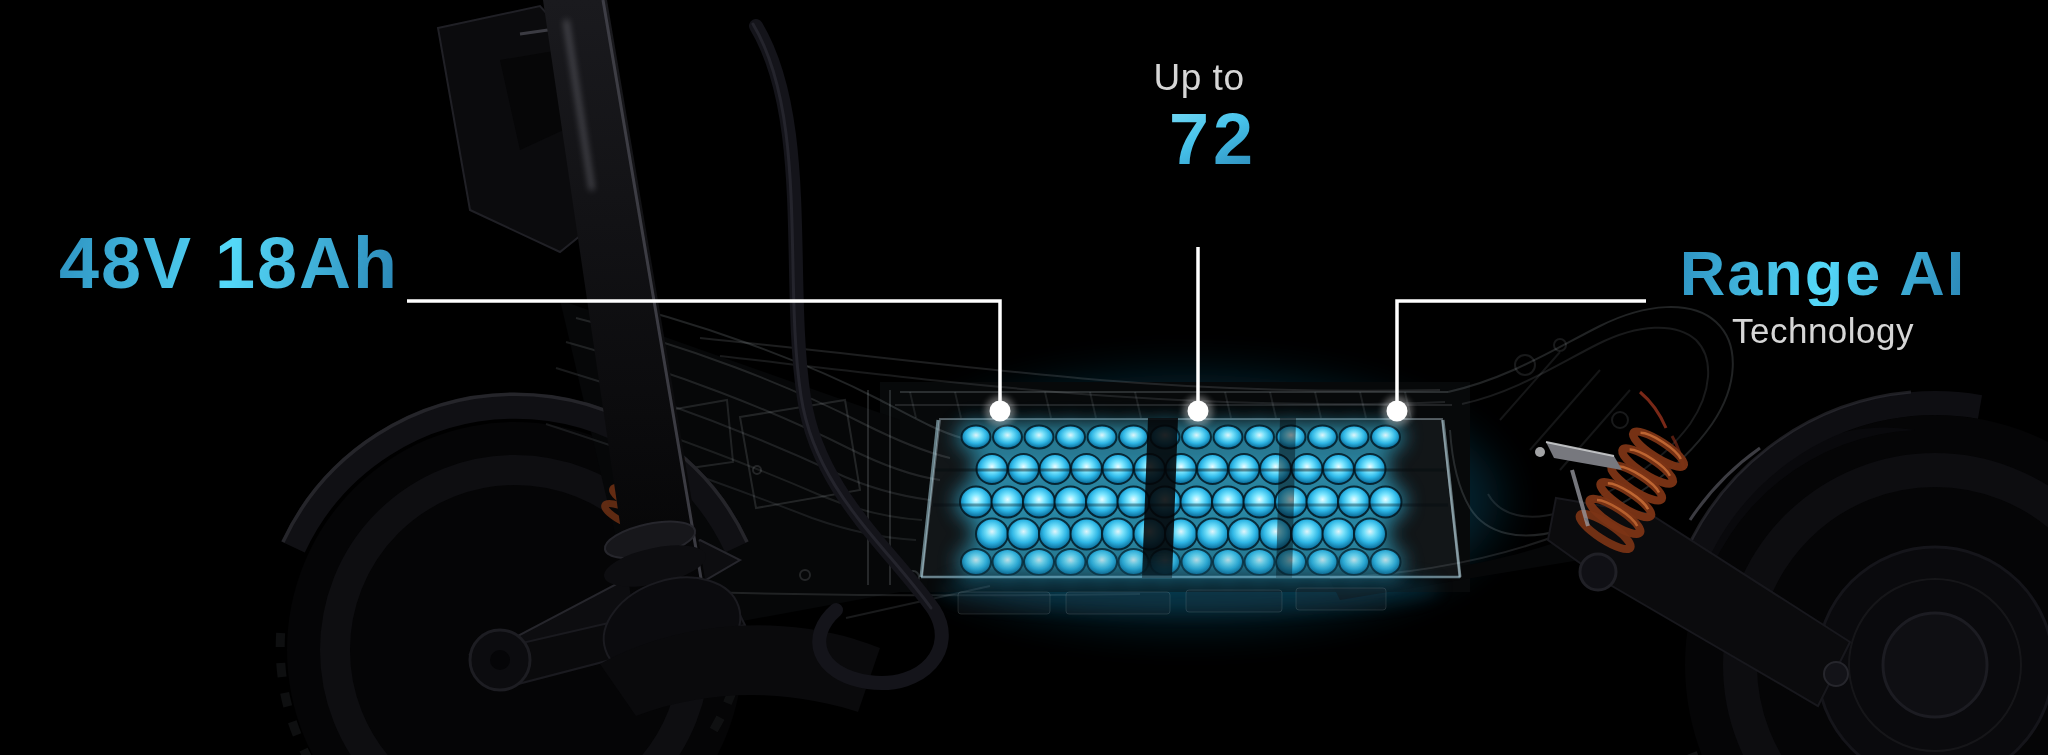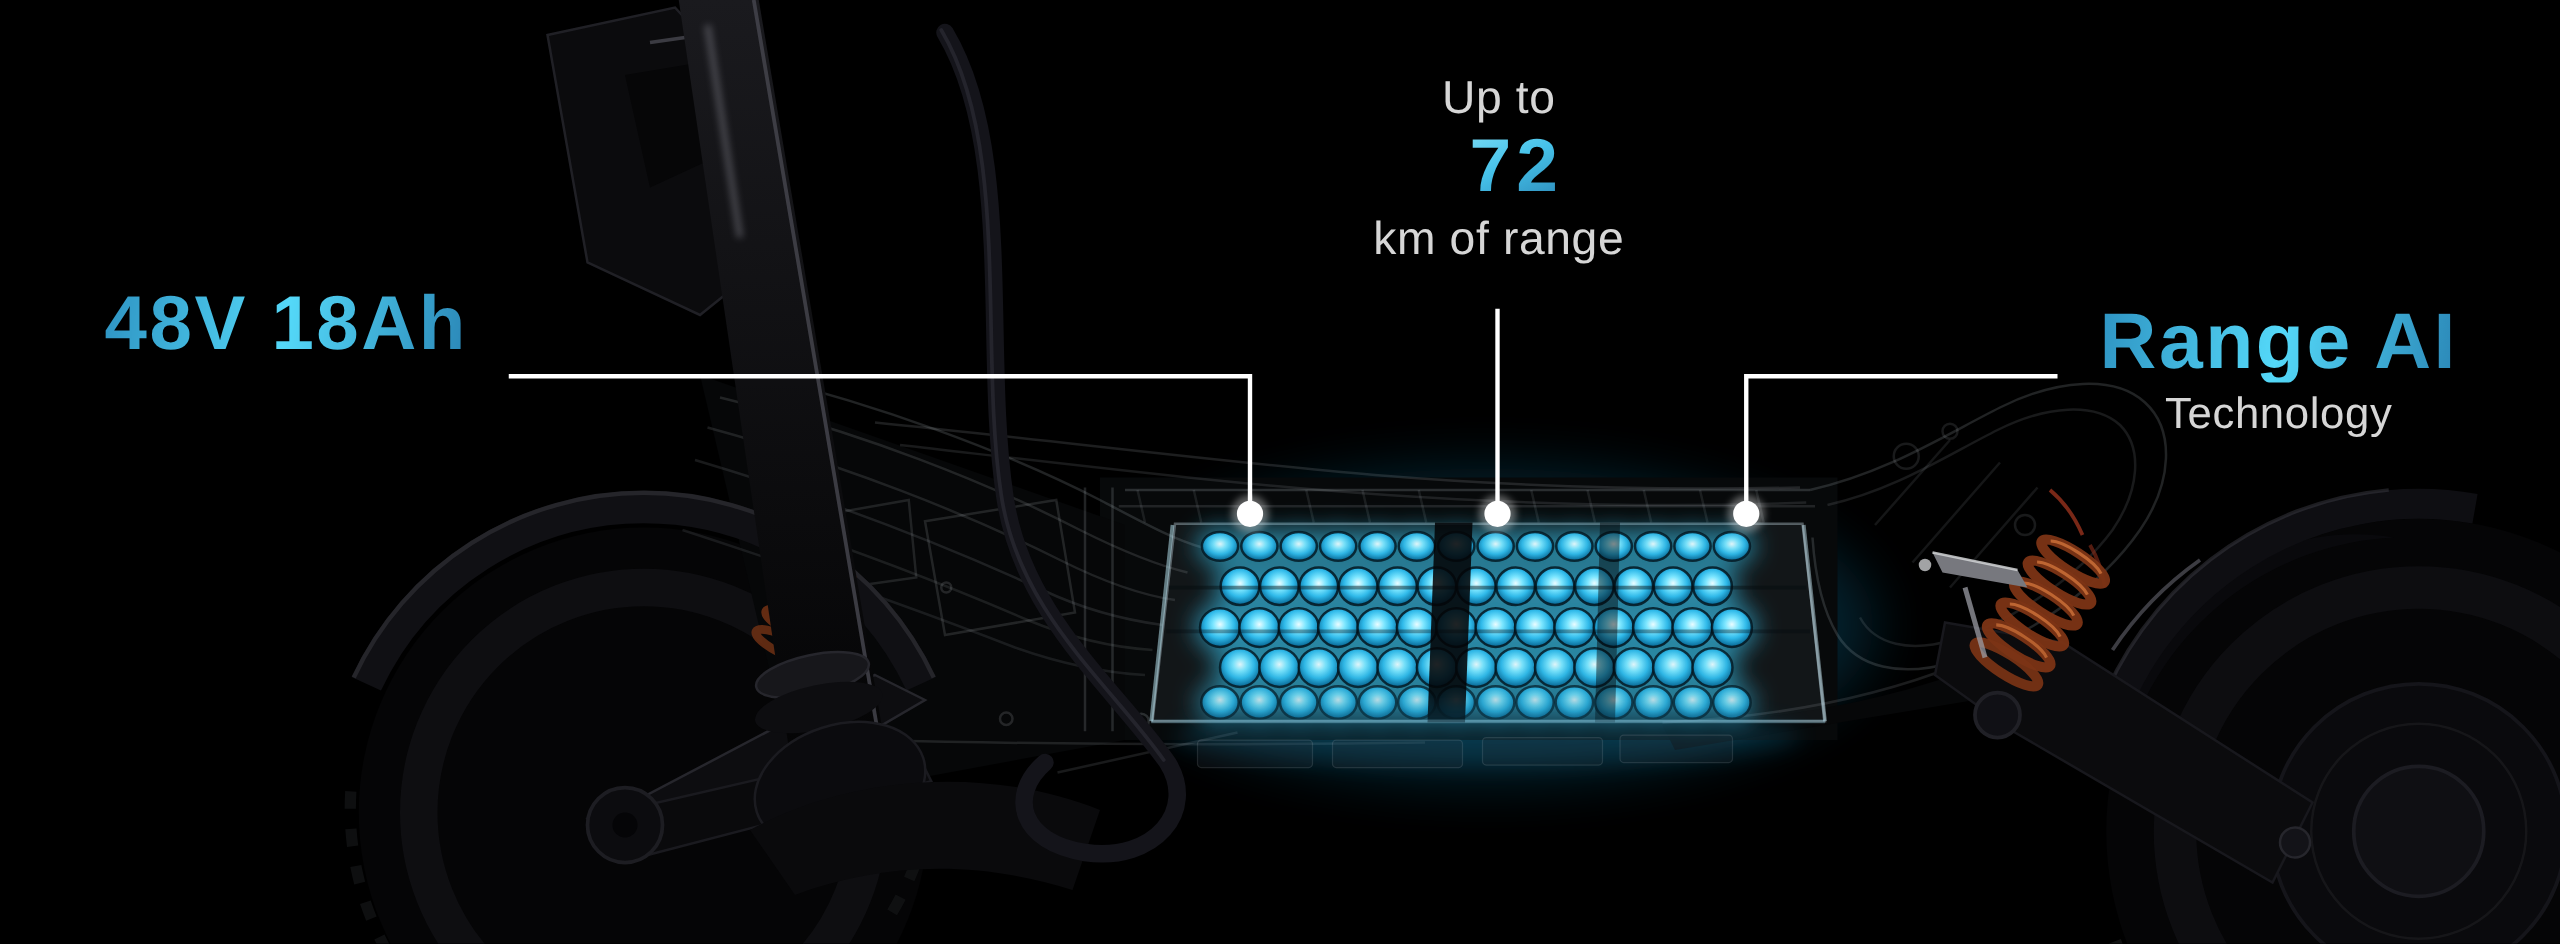--- a/index.html
+++ b/index.html
@@ -11,23 +11,23 @@
   .label-left{left:229px;top:226px;}
   .label-center{left:1199px;top:50px;}
   .label-right{left:1823px;top:240px;text-align:center;}
   .grad{font-weight:bold;color:#3cc1ea;white-space:nowrap;}
   @supports ((-webkit-background-clip:text) or (background-clip:text)){
     .grad{background:linear-gradient(100deg,var(--blue-dark,#2e93c2) 0%,var(--blue-light,#54d8f8) 50%,var(--blue-dark2,#2a86b6) 100%);
           -webkit-background-clip:text;background-clip:text;color:transparent;}
     .grad-value{background:linear-gradient(155deg,#7cdcf5 0%,#46c2ea 45%,var(--blue-dark2,#2a8cbd) 100%);
           -webkit-background-clip:text;background-clip:text;color:transparent;}
   }
-  .title-left{font-size:61px;letter-spacing:2px;line-height:1.05;}
+  .title-left{font-size:72px;letter-spacing:2px;line-height:1.05;}
   .title-right{font-size:63px;letter-spacing:2px;line-height:1.05;}
-  .grad-value{font-size:60px;line-height:1;letter-spacing:4px;font-weight:bold;margin-top:4px;margin-left:28px;}
+  .grad-value{font-size:72px;line-height:1;letter-spacing:4px;font-weight:bold;margin-top:4px;margin-left:28px;}
   .sub{font-size:35px;color:var(--gray,#d6d6d6);letter-spacing:.5px;white-space:nowrap;margin-top:6px;line-height:1.1;}
   .pre{font-size:37px;color:var(--gray,#dcdcdc);margin-top:0;}
   .label-center .sub{font-size:37px;margin-top:8px;}
 </style>
 </head>
 <body>
 
 <div class="stage">
 
 <svg id="scene" class="scene" viewBox="0 0 2048 755">
@@ -352,21 +352,20 @@
   </g>
 </svg>
 
 <div class="label label-left">
   <div class="grad title-left">48V 18Ah</div>
 </div>
 
 <div class="label label-center">
   <div class="sub pre">Up to</div>
   <div class="grad grad-value">72</div>
-  <div class="sub">km of range</div>
 </div>
 
 <div class="label label-right">
   <div class="grad title-right">Range AI</div>
   <div class="sub">Technology</div>
 </div>
 
 </div>
 
 </body></html>

